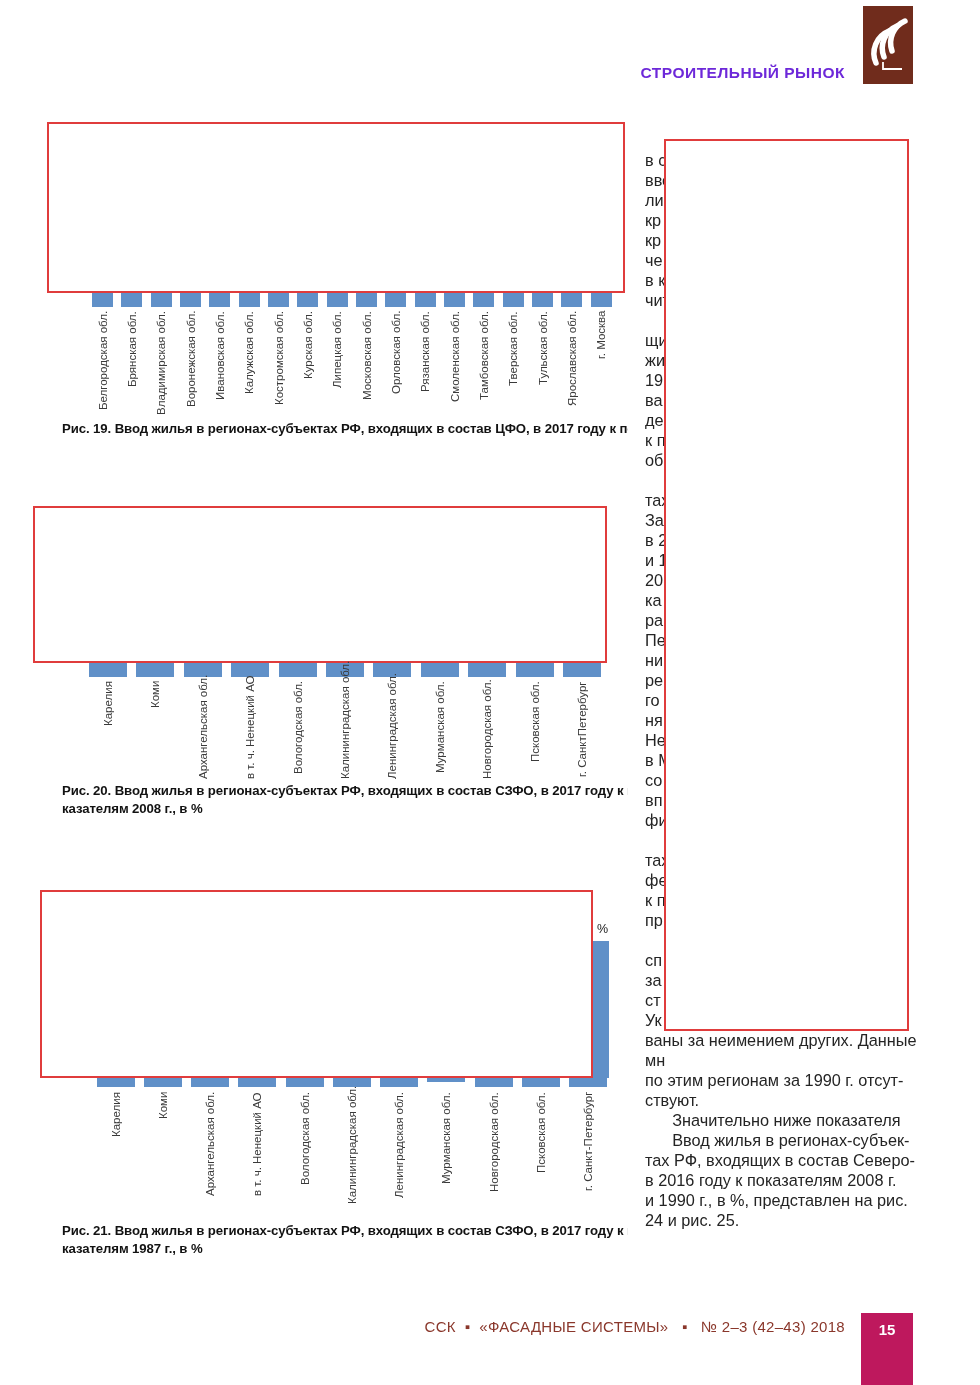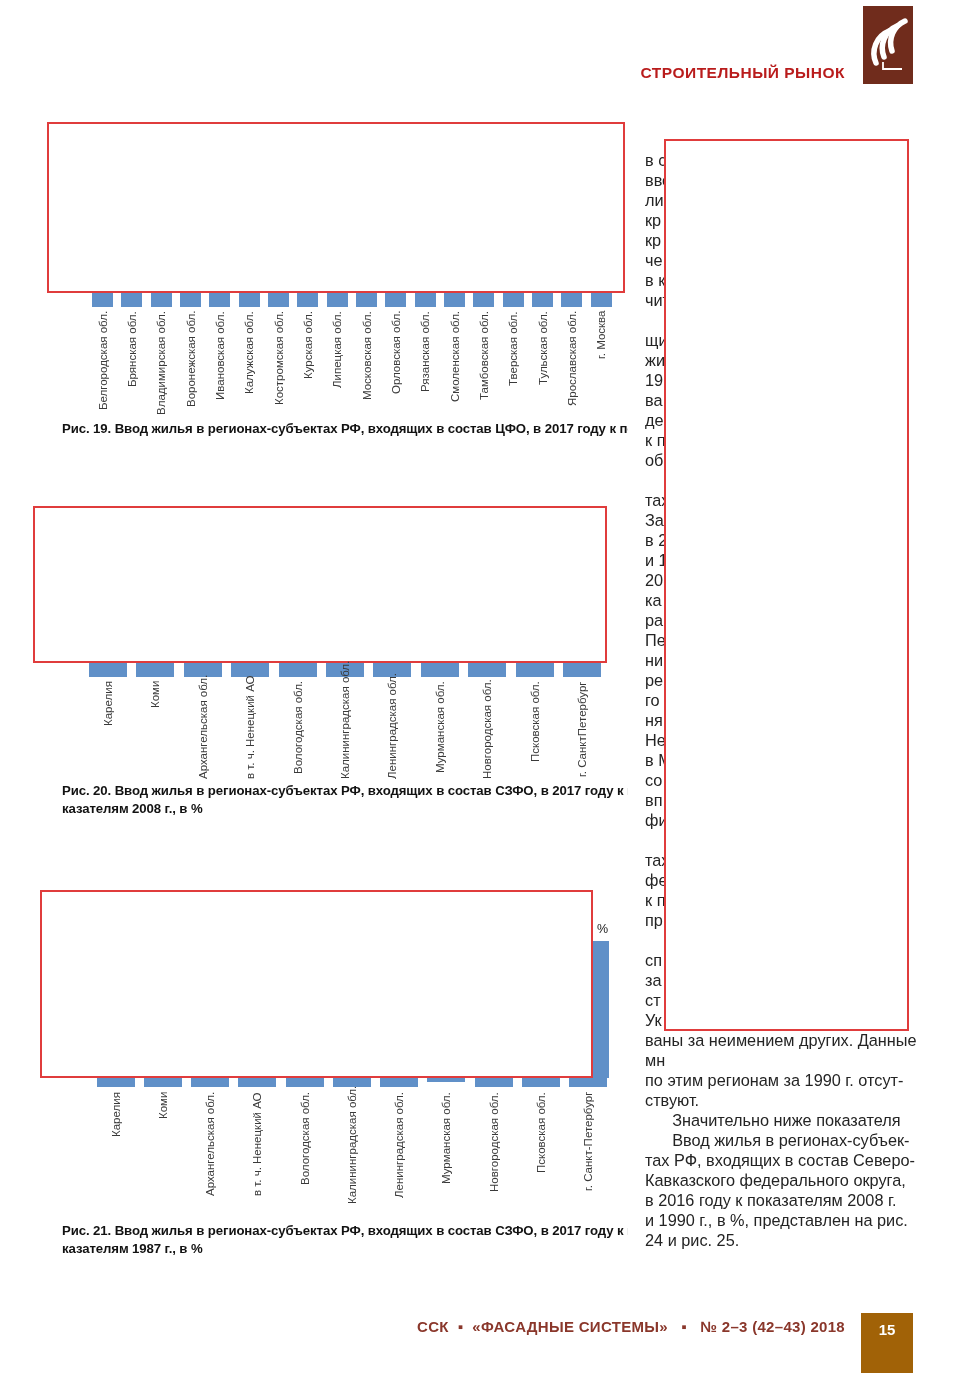--- a/index.html
+++ b/index.html
@@ -1,21 +1,21 @@
 <!DOCTYPE html>
 <html><head>
 <meta charset="utf-8">
 <style>
   html,body{margin:0;padding:0;background:#fff;}
   .page{position:relative;width:980px;height:1385px;background:#fff;overflow:hidden;
         font-family:"Liberation Sans", sans-serif;}
 
   
   .hdr-title{position:absolute;right:135px;top:64px;font-size:15.5px;font-weight:bold;
-             letter-spacing:.5px;color:#b91c1c;white-space:pre;}
+             letter-spacing:.5px;color:#6d28d9;white-space:pre;}
   .logo{position:absolute;left:863px;top:6px;width:50px;height:78px;}
 
   
   .redbox{position:absolute;background:#fff;border:2px solid #e03c3c;box-sizing:border-box;}
   .fig1-box{left:47px;top:122px;width:578px;height:171px;}
   .fig2-box{left:33px;top:506px;width:574px;height:157px;}
   .fig3-box{left:40px;top:890px;width:553px;height:188px;z-index:2;}
   .rc-box{left:664px;top:139px;width:245px;height:892px;z-index:2;}
 
   
@@ -47,23 +47,23 @@
   .cap .l1{text-align:justify;text-align-last:justify;white-space:nowrap;overflow:hidden;}
   .fig1-cap{left:62px;top:420px;}
   .fig2-cap{left:62px;top:782px;}
   .fig3-cap{left:62px;top:1222px;}
 
   
   .rc-text{position:absolute;left:645px;top:150px;width:272px;z-index:1;}
   .rc-line{height:20px;line-height:20px;font-size:16.3px;color:#242424;white-space:pre;}
 
   
-  .ftr-text{position:absolute;right:135px;top:1318px;font-size:15px;font-weight:bold;
+  .ftr-text{position:absolute;right:135px;top:1318px;font-size:15px;font-weight:normal;
             letter-spacing:.3px;color:#8a372b;white-space:pre;}
-  .ftr-box{position:absolute;left:861px;top:1313px;width:52px;height:60px;background:#a16207;
+  .ftr-box{position:absolute;left:861px;top:1313px;width:52px;height:72px;background:#be185d;
            color:#fff;text-align:center;font-weight:bold;font-size:15px;padding-top:8px;
            box-sizing:border-box;}
 </style>
 </head>
 <body>
 
 <div class="page">
 
   <div class="hdr-title">СТРОИТЕЛЬНЫЙ РЫНОК</div>
   <div class="logo">
@@ -121,21 +121,20 @@
       <div class="rc-line">за</div>
       <div class="rc-line">ст</div>
       <div class="rc-line">Ук</div>
       <div class="rc-line">ваны за неимением других. Данные</div>
       <div class="rc-line">мн</div>
       <div class="rc-line">по этим регионам за 1990 г. отсут-</div>
       <div class="rc-line">ствуют.</div>
       <div class="rc-line">      Значительно ниже показателя</div>
       <div class="rc-line">      Ввод жилья в регионах-субъек-</div>
       <div class="rc-line">тах РФ, входящих в состав Северо-</div>
-      <div class="rc-line">Кавказского федерального округа,</div>
       <div class="rc-line">в 2016 году к показателям 2008 г.</div>
       <div class="rc-line">и 1990 г., в %, представлен на рис.</div>
       <div class="rc-line">24 и рис. 25.</div>
   </div>
   <div class="redbox rc-box"></div>
 
   <div class="redbox fig1-box"></div>
   <div class="cols fig1-stubs">
     <div class="col">
         <div class="stub" style="height: 14px;"></div>

